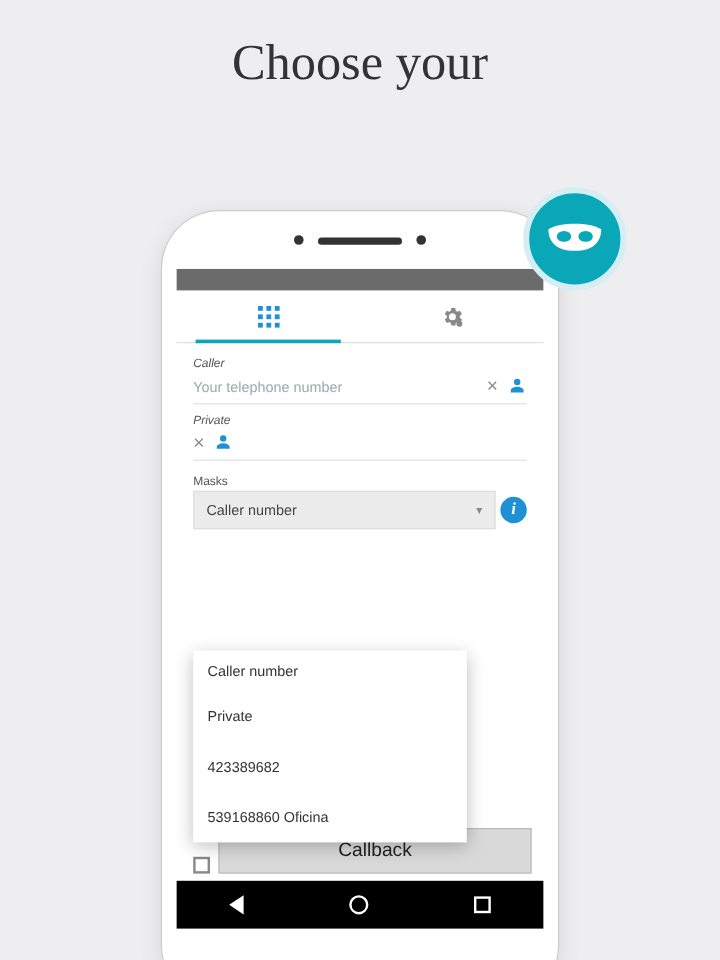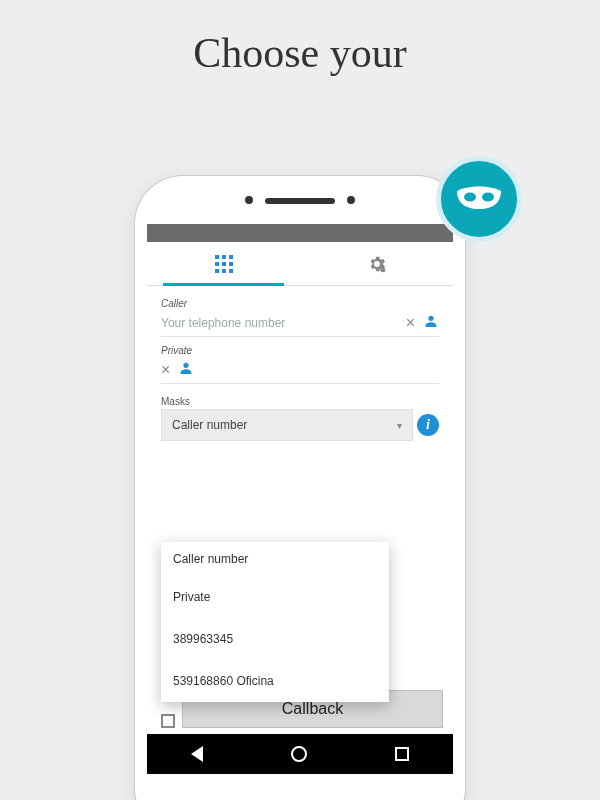--- a/index.html
+++ b/index.html
@@ -213,21 +213,21 @@
           <span>Caller number</span>
           <span class="chevron">▾</span>
         </div>
         <div class="info-badge">i</div>
       </div>
     </div>
 
     <div class="dropdown">
       <div class="opt first">Caller number</div>
       <div class="opt">Private</div>
-      <div class="opt">389963345</div>
+      <div class="opt">423389682</div>
       <div class="opt">539168860 Oficina</div>
     </div>
 
     <div class="record-row">
       <div class="checkbox"></div>
       <span>Record call</span>
     </div>
 
     <div class="callback-btn">
       <span>Callback</span>

